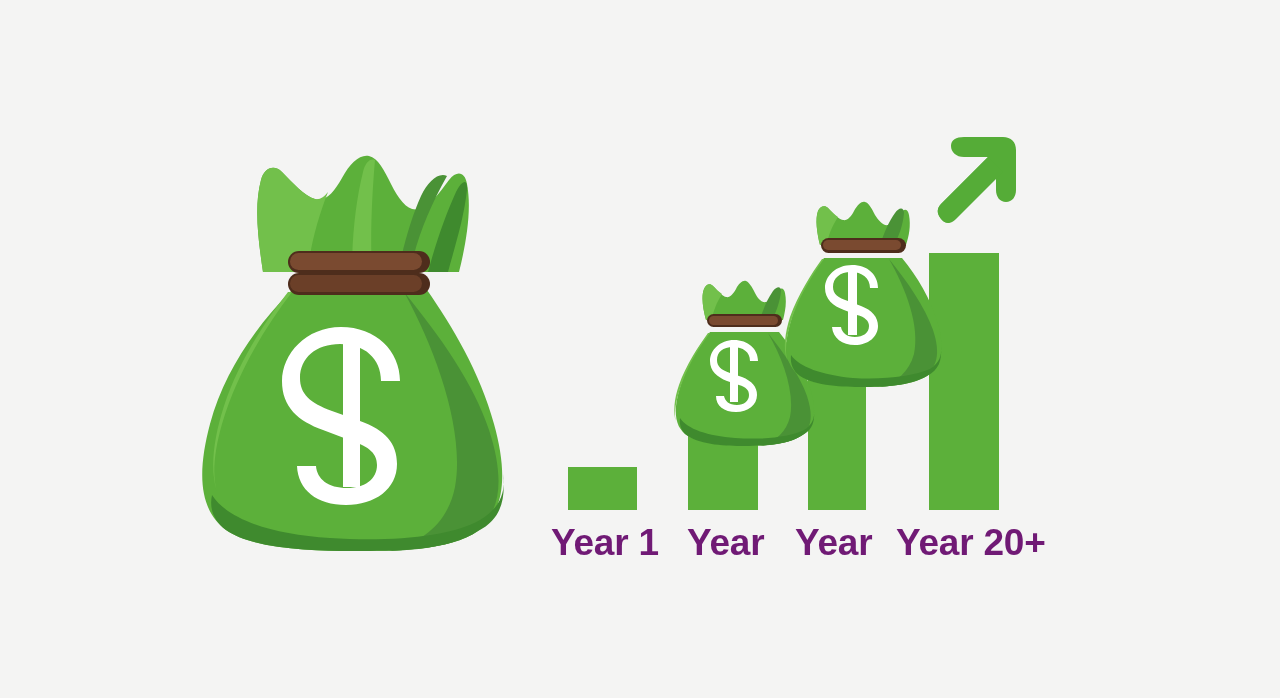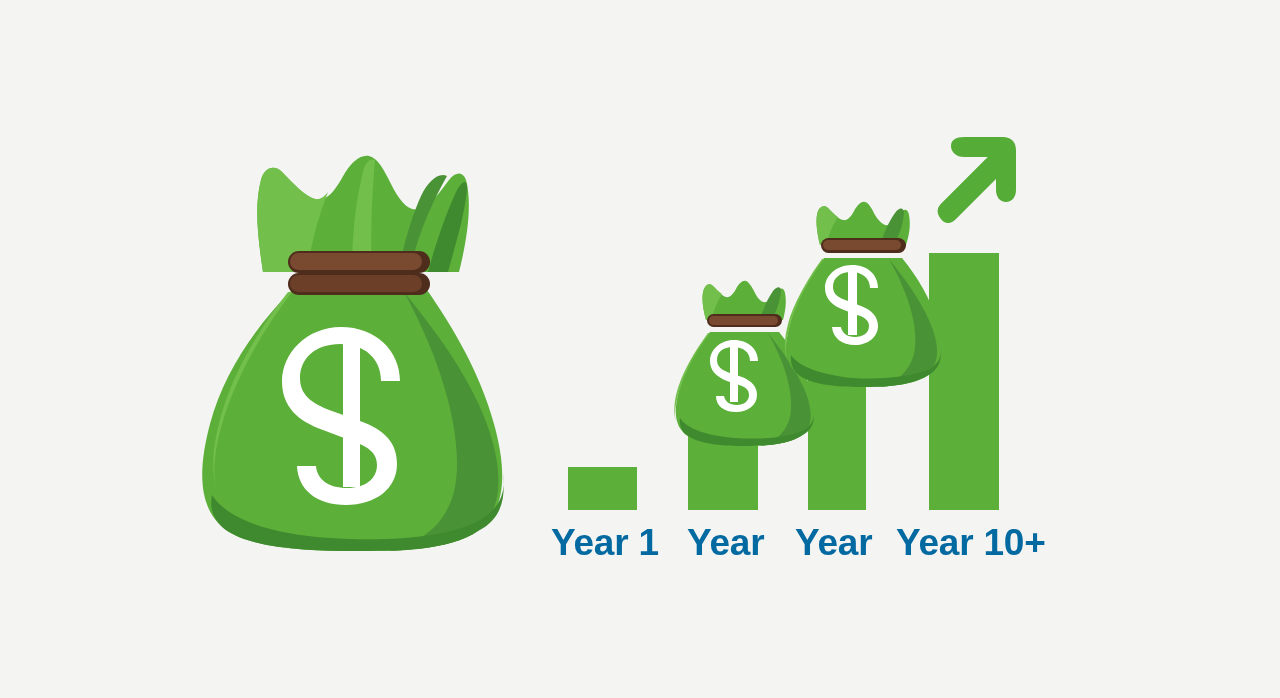--- a/index.html
+++ b/index.html
@@ -25,21 +25,21 @@
     top: 0;
     width: 1280px;
     height: 698px;
     display: block;
   }
   .year-label {
     position: absolute;
     font-family: "Liberation Sans", sans-serif;
     font-weight: bold;
     font-size: 37px;
-    color: #0369a1;
+    color: #701a75;
     white-space: nowrap;
     line-height: 1;
     letter-spacing: -0.2px;
   }
   #label-year-1   { left: 551px; top: 524px; }
   #label-year-2   { left: 687px; top: 524px; }
   #label-year-3   { left: 795px; top: 524px; }
   #label-year-10  { left: 896px; top: 524px; }
 </style>
 </head>
@@ -285,15 +285,15 @@
                C951 223 947 224 943 221 Z" fill="#55AC37"></path>
       <path d="M941 204 L988 157 L1003 172 L956 219 C951 224 946 224 942 220
                C937 215 936 209 941 204 Z" fill="#55AC37"></path>
     </g>
 
   </svg>
 
   <div class="year-label" id="label-year-1">Year 1</div>
   <div class="year-label" id="label-year-2">Year</div>
   <div class="year-label" id="label-year-3">Year</div>
-  <div class="year-label" id="label-year-10">Year 10+</div>
+  <div class="year-label" id="label-year-10">Year 20+</div>
 
 </div>
 
 </body></html>

